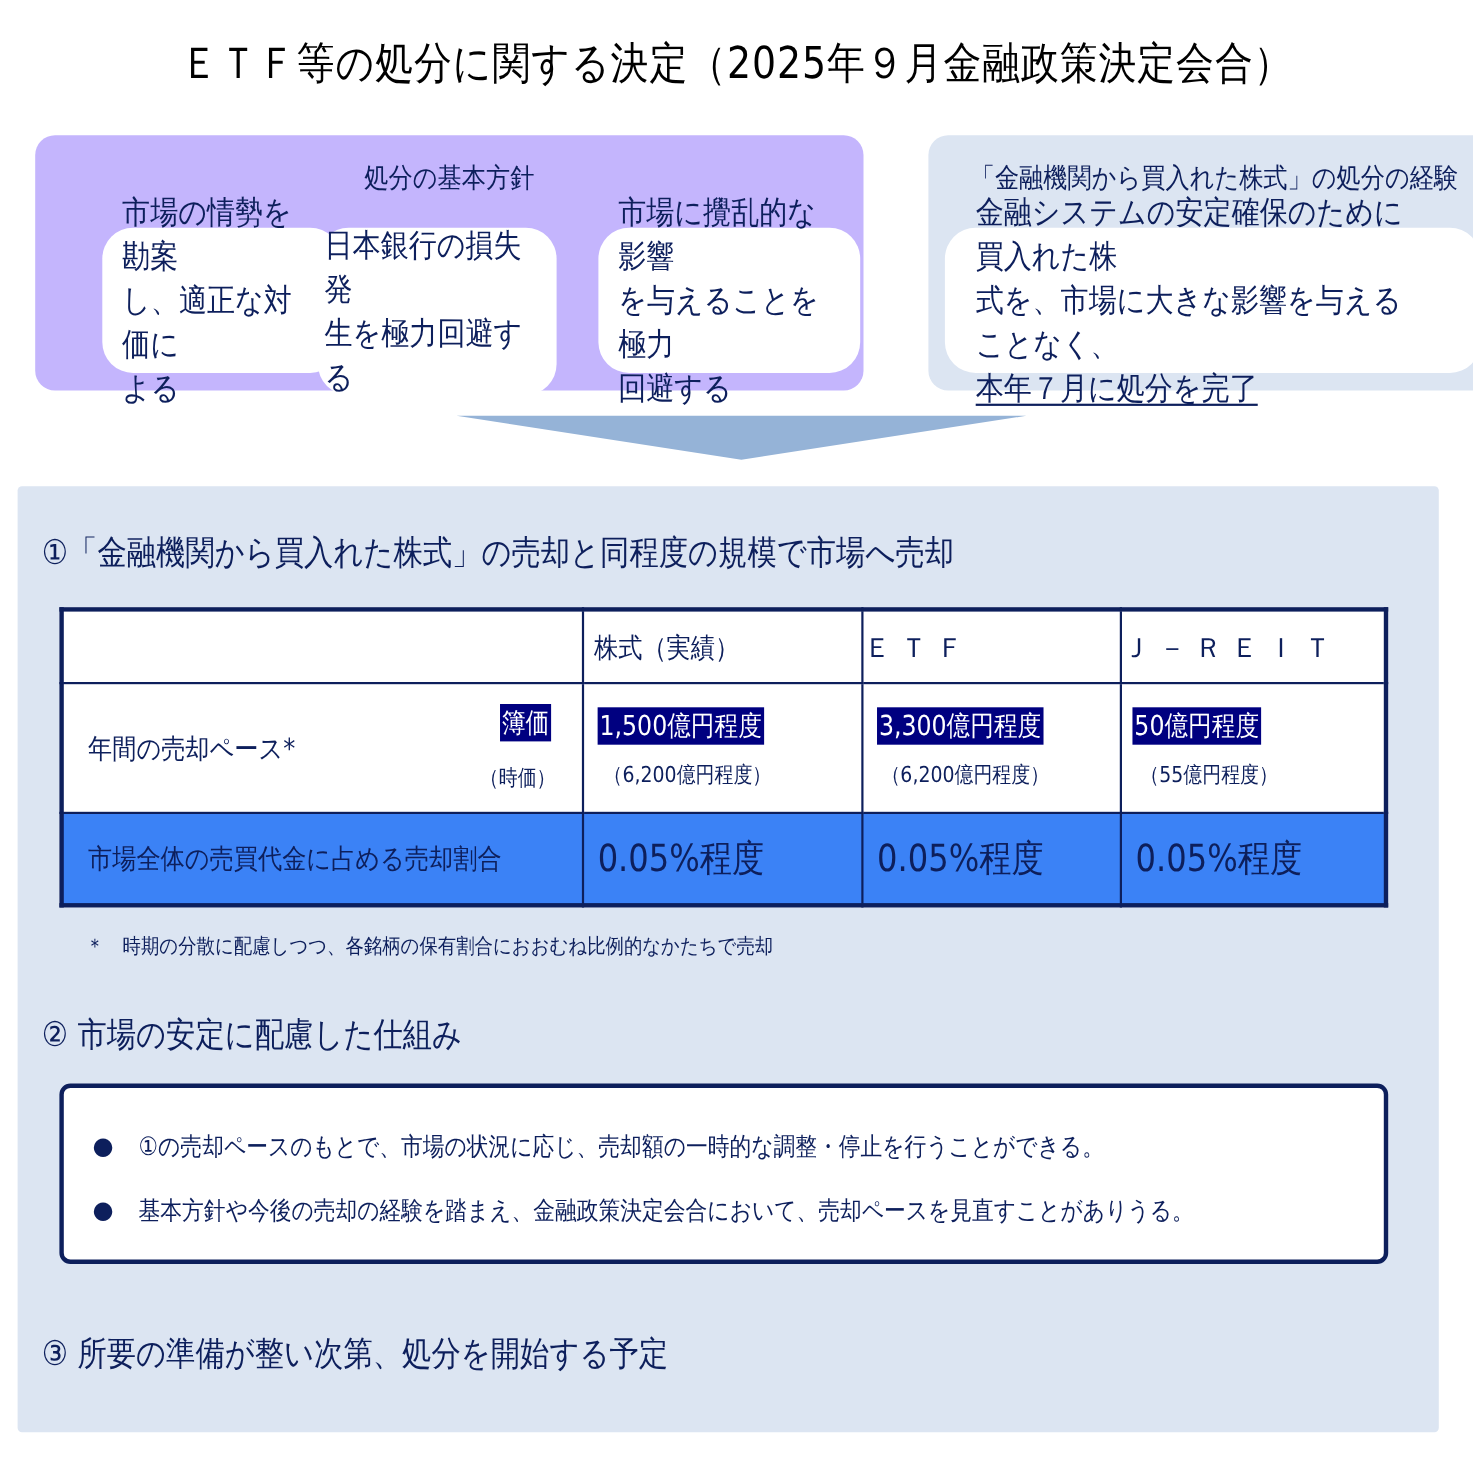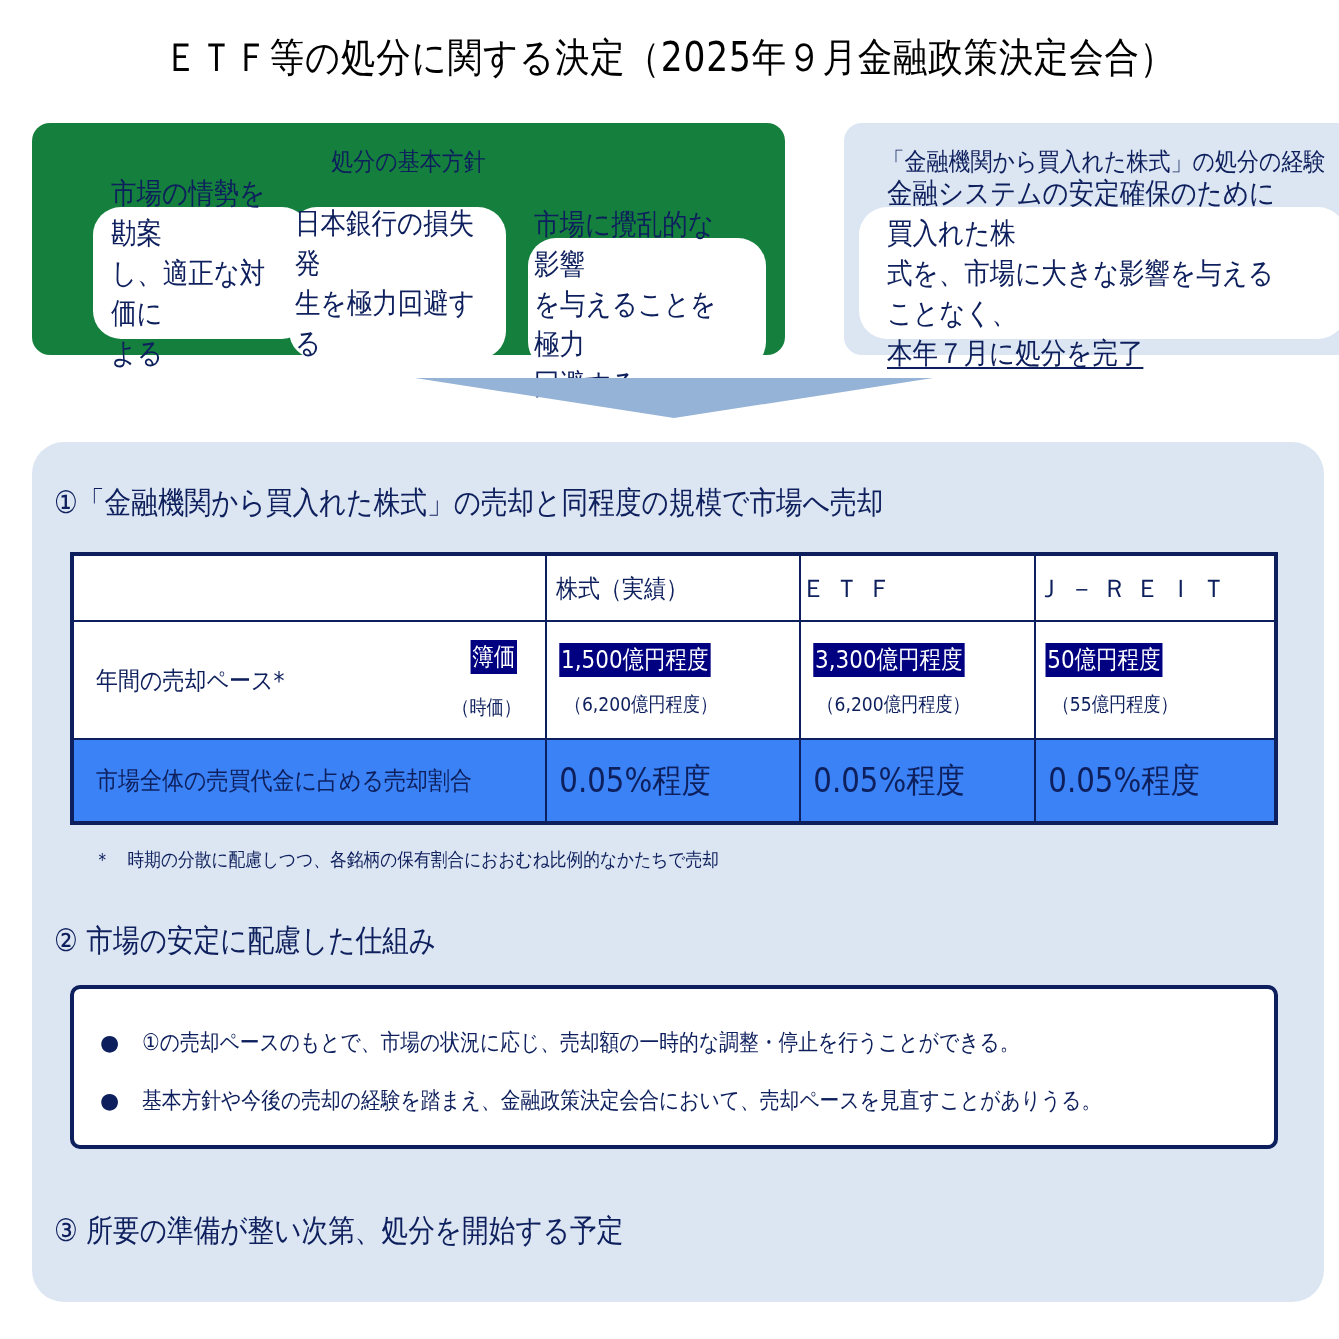--- a/index.html
+++ b/index.html
@@ -7,52 +7,52 @@
   body { font-family: "DejaVu Sans", "Liberation Sans", sans-serif; color: #0d1f5c; position: relative; }
 
   .title {
     position: absolute; left: 0; top: 30px; width: 1339px; text-align: center;
     font-size: 40px; color: #000; letter-spacing: 1px; transform: scaleX(0.86); transform-origin: center;
     white-space: nowrap;
   }
 
   .panel-top-left {
     position: absolute; left: 32px; top: 123px; width: 753px; height: 232px;
-    background: #15803d; border-radius: 18px;
+    background: #c4b5fd; border-radius: 18px;
   }
   .panel-top-right {
     position: absolute; left: 804px; top: 123px; width: 520px; height: 232px;
     background: #dce5f2; border-radius: 18px; margin-left: 40px;
   }
   .panel-heading {
     position: absolute; top: 22px; left: 0; width: 100%; text-align: center;
     font-size: 25px; color: #0d1f5c; white-space: nowrap;
     transform: scaleX(0.88); transform-origin: center;
   }
   .card {
     position: absolute; background: #fff; border-radius: 28px;
     font-size: 29px; line-height: 40px; color: #0d1f5c;
     display: flex; align-items: center;
   }
   .card .txt { display: block; transform: scaleX(0.88); transform-origin: left center; white-space: pre-line; }
   .card.c1 { left: 20px; top: 84px; width: 217px; height: 132px; padding-left: 18px; margin-left: 41px; }
   .card.c2 { left: 257px; top: 84px; width: 217px; height: 152px; padding-left: 6px; }
-  .card.c3 { left: 496px; top: 84px; width: 238px; height: 132px; padding-left: 6px; margin-top: 31px; }
+  .card.c3 { left: 512px; top: 84px; width: 238px; height: 132px; padding-left: 18px; }
   .card.c4 { left: 15px; top: 84px; width: 487px; height: 132px; padding-left: 28px; }
   .underline { text-decoration: underline; text-underline-offset: 4px; }
 
   .arrow {
     position: absolute; left: 415px; top: 378px; width: 0; height: 0;
     border-left: 259px solid transparent; border-right: 259px solid transparent;
     border-top: 40px solid #95b3d7;
   }
 
   .panel-main {
-    position: absolute; left: 32px; top: 442px; width: 1292px; height: 860px;
-    background: #dce5f2; border-radius: 32px;
+    position: absolute; left: 16px; top: 442px; width: 1292px; height: 860px;
+    background: #dce5f2; border-radius: 4px;
   }
   .section-heading {
     position: absolute; left: 22px; font-size: 31px; color: #0d1f5c; white-space: nowrap;
     transform: scaleX(0.86); transform-origin: left center;
   }
   .sh1 { top: 40px; }
   .sh2 { top: 478px; }
   .sh3 { top: 768px; }
 
   table.sales {

